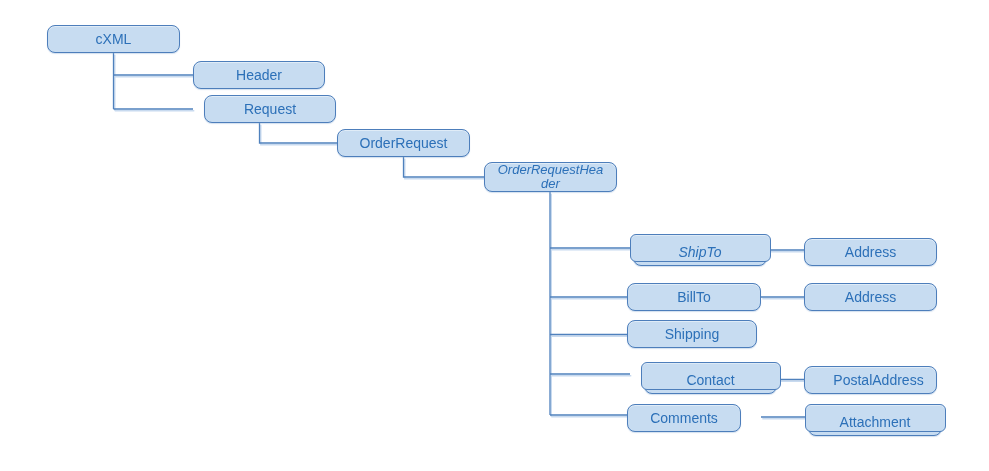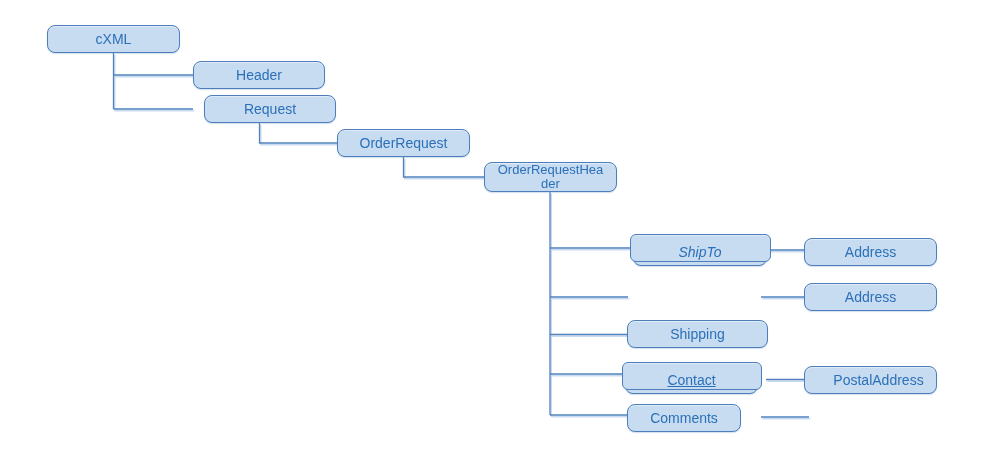--- a/index.html
+++ b/index.html
@@ -29,20 +29,21 @@
   }
   .node .node-label{
     white-space:nowrap;
   }
   .node--tall{
     height:30px;
     font-size:13px;
     line-height:14px;
     padding:0 11px;
     text-align:center;
+    font-style:italic;
   }
   .node--tall .node-label{
     white-space:normal;
     word-break:break-all;
   }
   
   .node.stacked::before{
     content:"";
     position:absolute;
     left:-4px;right:-5px;top:-5px;bottom:3px;
@@ -55,22 +56,22 @@
   
   #n-cxml         {left:47px;  top:25px;  width:133px;}
   #n-header       {left:193px; top:61px;  width:132px;}
   #n-request      {left:204px; top:95px;  width:132px;}
   #n-orderrequest {left:337px; top:129px; width:133px;}
   #n-orh          {left:484px; top:162px; width:133px;}
   #n-shipto       {left:633px; top:238px; width:134px;font-style:italic;}
   #n-address1     {left:804px; top:238px; width:133px;}
   #n-billto       {left:627px; top:283px; width:134px;}
   #n-address2     {left:804px; top:283px; width:133px;}
-  #n-shipping     {left:627px; top:320px; width:141px;}
-  #n-contact      {left:625px; top:366px; width:133px;text-decoration:underline;}
+  #n-shipping     {left:627px; top:320px; width:130px;}
+  #n-contact      {left:644px; top:366px; width:133px;}
   #n-postaladdress{left:804px; top:366px; width:133px;padding-left:16px;}
   #n-comments     {left:627px; top:404px; width:114px;}
   #n-attachment   {left:808px; top:408px; width:134px;}
 </style>
 </head>
 <body>
 
 <div class="canvas">
 
   <svg class="connectors" width="989" height="471" viewBox="0 0 989 471" aria-hidden="true">
@@ -111,20 +112,23 @@
   </div>
 
   <div class="node stacked" id="n-shipto">
     <span class="node-label">ShipTo</span>
   </div>
 
   <div class="node" id="n-address1">
     <span class="node-label">Address</span>
   </div>
 
+  <div class="node" id="n-billto">
+    <span class="node-label">BillTo</span>
+  </div>
 
   <div class="node" id="n-address2">
     <span class="node-label">Address</span>
   </div>
 
   <div class="node" id="n-shipping">
     <span class="node-label">Shipping</span>
   </div>
 
   <div class="node stacked" id="n-contact">
@@ -132,14 +136,17 @@
   </div>
 
   <div class="node" id="n-postaladdress">
     <span class="node-label">PostalAddress</span>
   </div>
 
   <div class="node" id="n-comments">
     <span class="node-label">Comments</span>
   </div>
 
+  <div class="node stacked" id="n-attachment">
+    <span class="node-label">Attachment</span>
+  </div>
 
 </div>
 
 </body></html>

